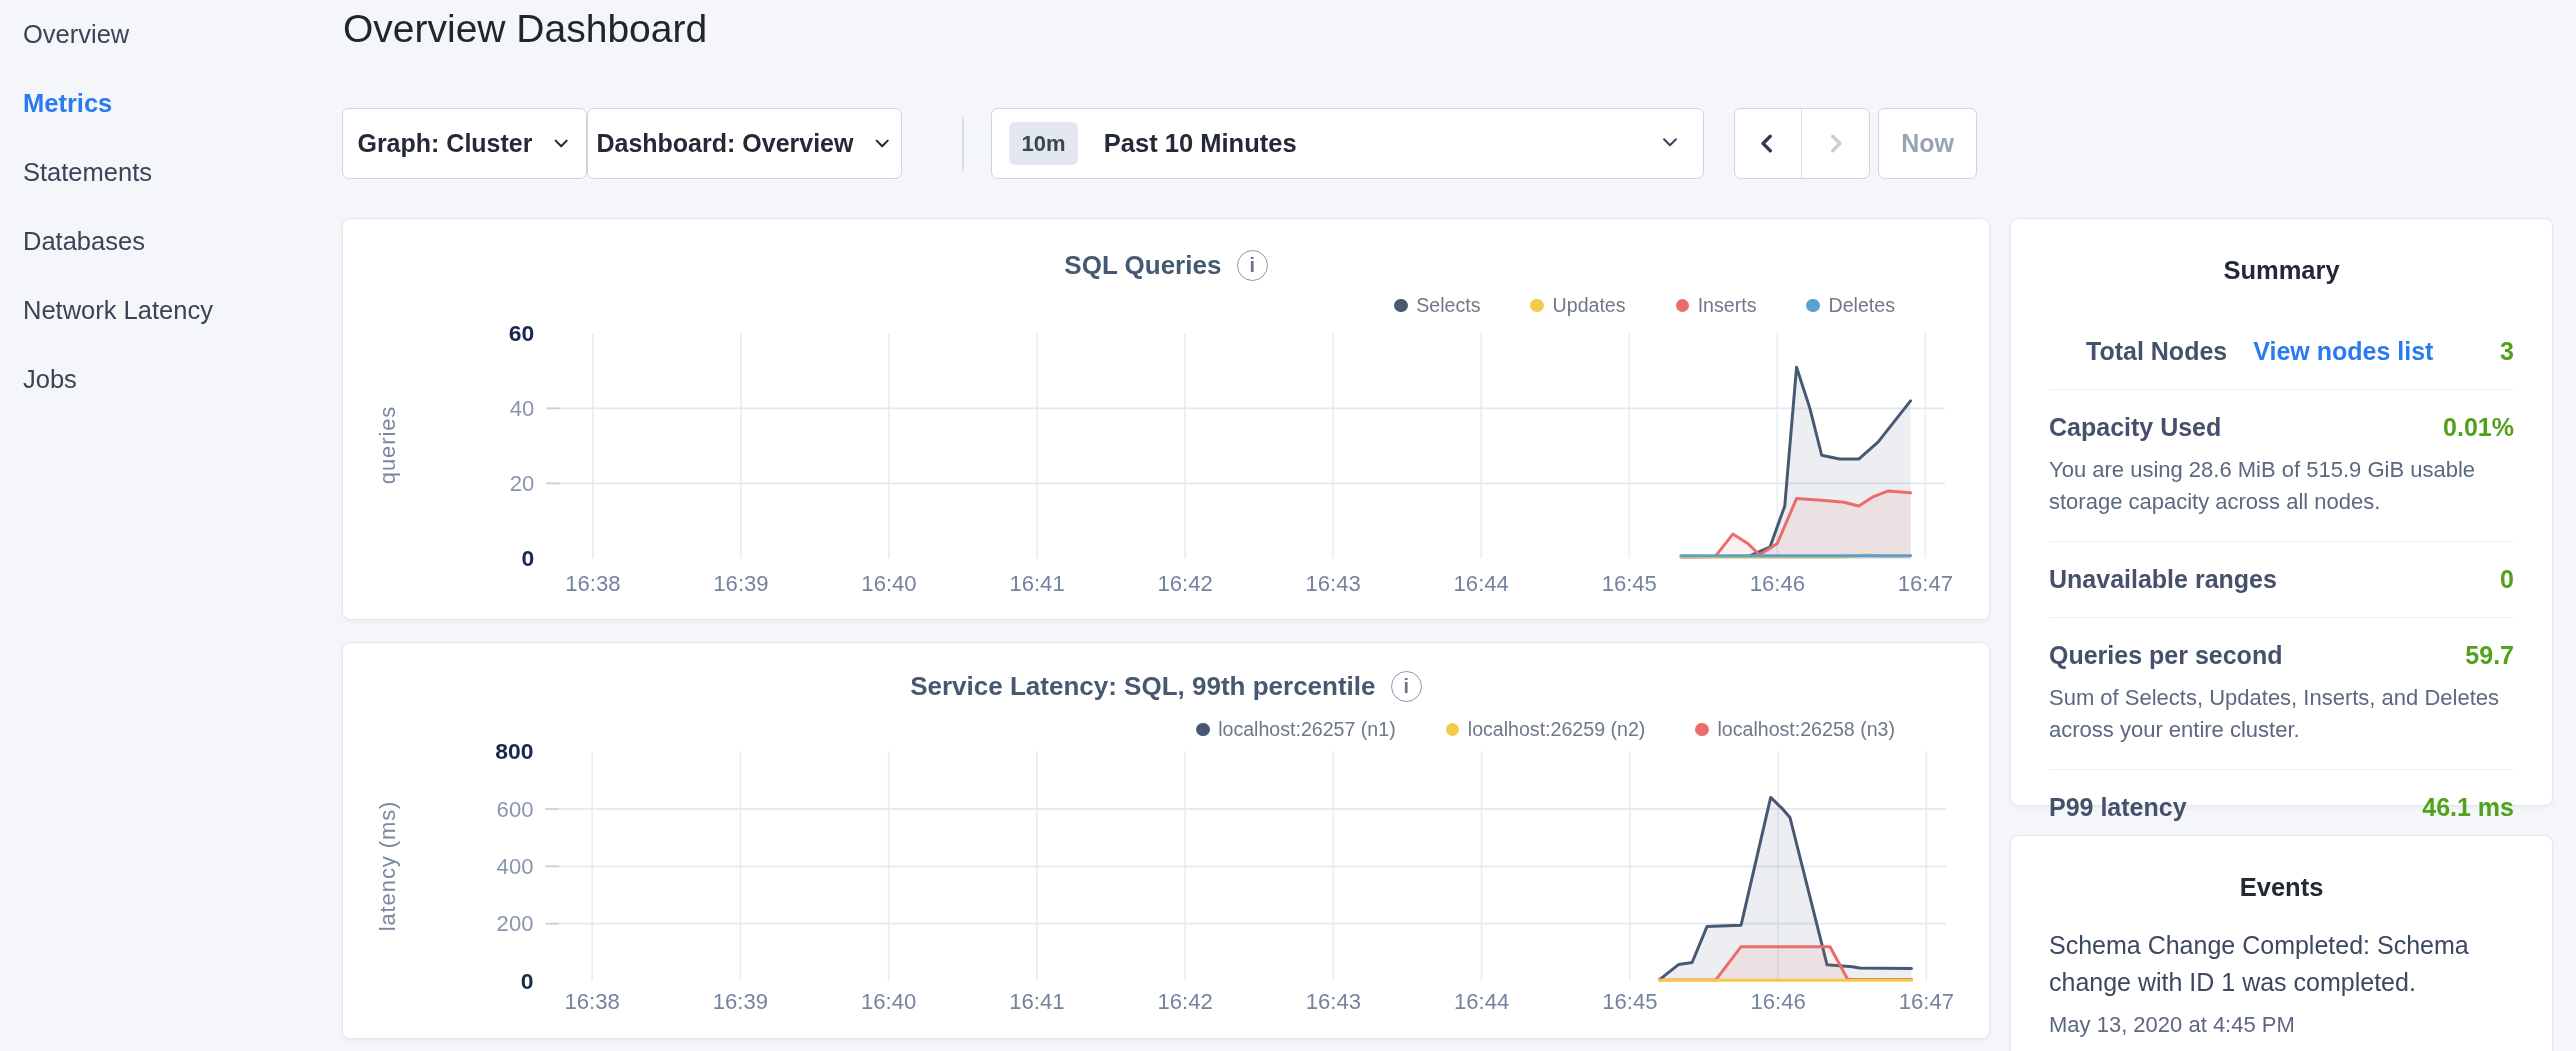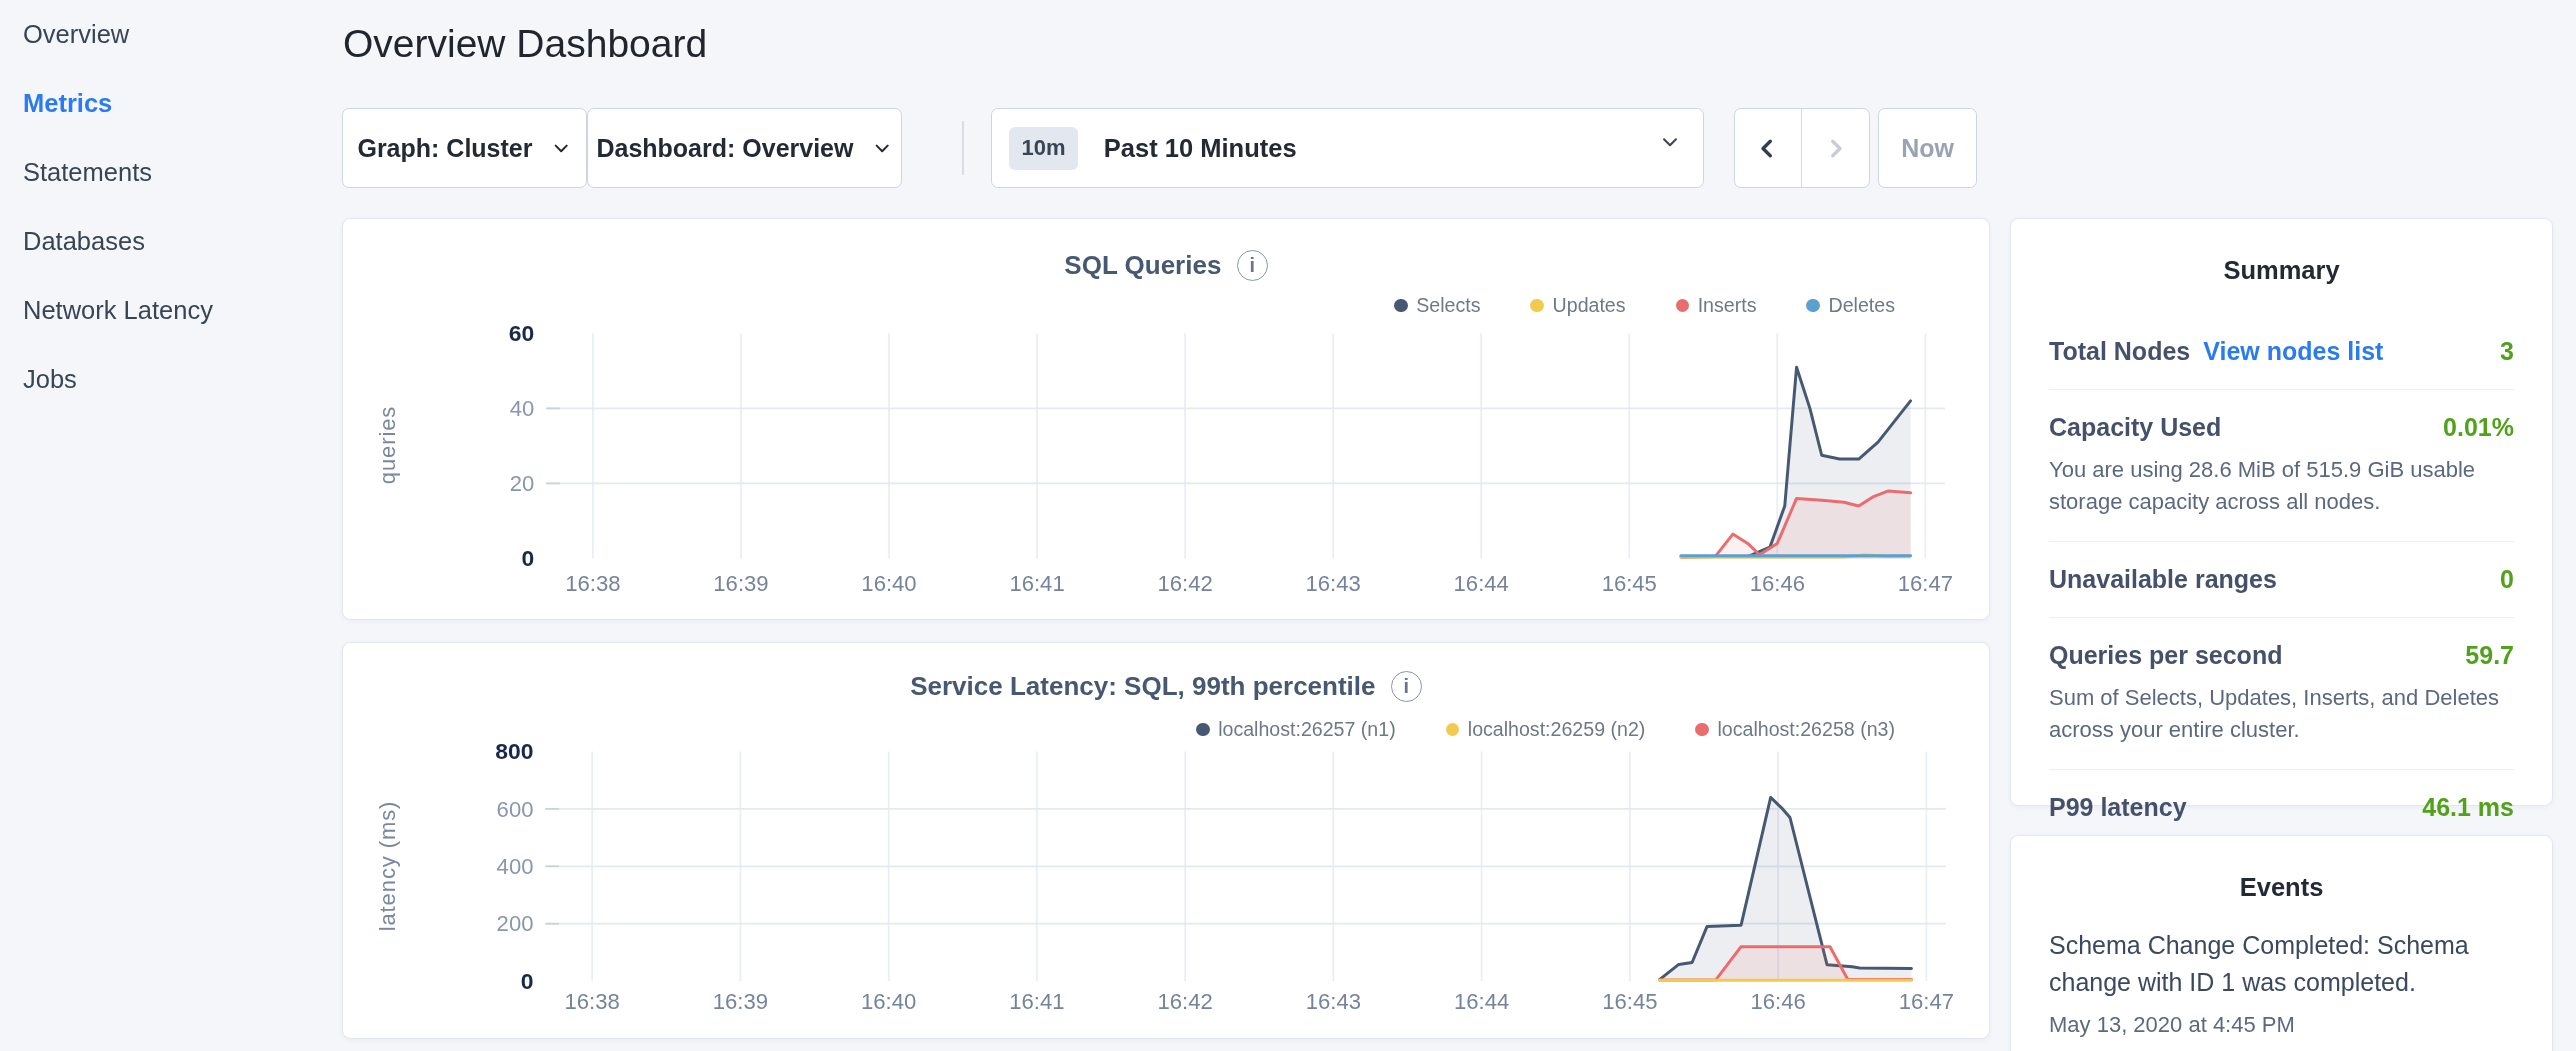--- a/index.html
+++ b/index.html
@@ -14,25 +14,25 @@
   .sidebar { position:absolute; left:0; top:0; width:342px; }
   .sidebar ul { list-style:none; }
   .sidebar li {
     height:69px; line-height:69px; padding-left:23px;
     font-size:25.5px; color:#394455; cursor:pointer;
     white-space:nowrap;
   }
   .sidebar li.active { color:#2a7bf2; font-weight:bold; }
   
   .page-title {
-    position:absolute; left:343px; top:22px;
+    position:absolute; left:343px; top:7px;
     font-size:39px; font-weight:500; color:#20252e;
   }
   
-  .controls { position:absolute; left:342px; top:108px; height:80px; display:flex; align-items:stretch; }
+  .controls { position:absolute; left:342px; top:108px; height:71px; display:flex; align-items:stretch; }
   .btnish {
     background:#fff; border:1.7px solid #cdd4e2; border-radius:6.8px;
     font-family:inherit; cursor:pointer; color:#242a35;
   }
   .dropdown-btn {
     display:flex; align-items:center; justify-content:center; gap:18.7px;
     font-size:25px; font-weight:bold;
   }
   .dd-graph { width:245px; }
   .dd-dashboard { width:315px; }
@@ -95,21 +95,21 @@
     font-size:22px; color:#7a879f; letter-spacing:0.9px;
   }
   .ylabel-sql { left:-83px; top:213px; }
   .ylabel-lat { left:-83px; top:210px; }
   
   .panel-title { text-align:center; font-size:25.5px; font-weight:bold; color:#242a35; padding:37px 0 29px; }
   .panel-body { margin:0 38px; }
   .srow { padding:23px 0; border-bottom:1.7px solid #edeff5; }
   .srow:last-child { border-bottom:none; }
   .srow-head { display:flex; justify-content:space-between; align-items:baseline; }
-  .srow-left { display:flex; align-items:center; gap:13px; }
+  .srow-left { display:flex; align-items:center; gap:26px;margin-left:37px; }
   .s-label { font-size:25px; font-weight:bold; color:#45516b; }
   .s-link  { font-size:25px; font-weight:bold; color:#2a7bf2; cursor:pointer; text-decoration:none; }
   .s-value { font-size:25px; font-weight:bold; color:#51a11a; }
   .s-desc  { margin-top:12px; font-size:22px; color:#5c6880; line-height:32px; }
   .event-msg { font-size:25px; color:#3c4860; line-height:37px; margin-top:5.1px; }
   .event-time { font-size:22px; color:#5c6880; margin-top:10.2px; }
   svg text { font-family:"Liberation Sans", sans-serif; }
 </style>
 </head>
 <body>

